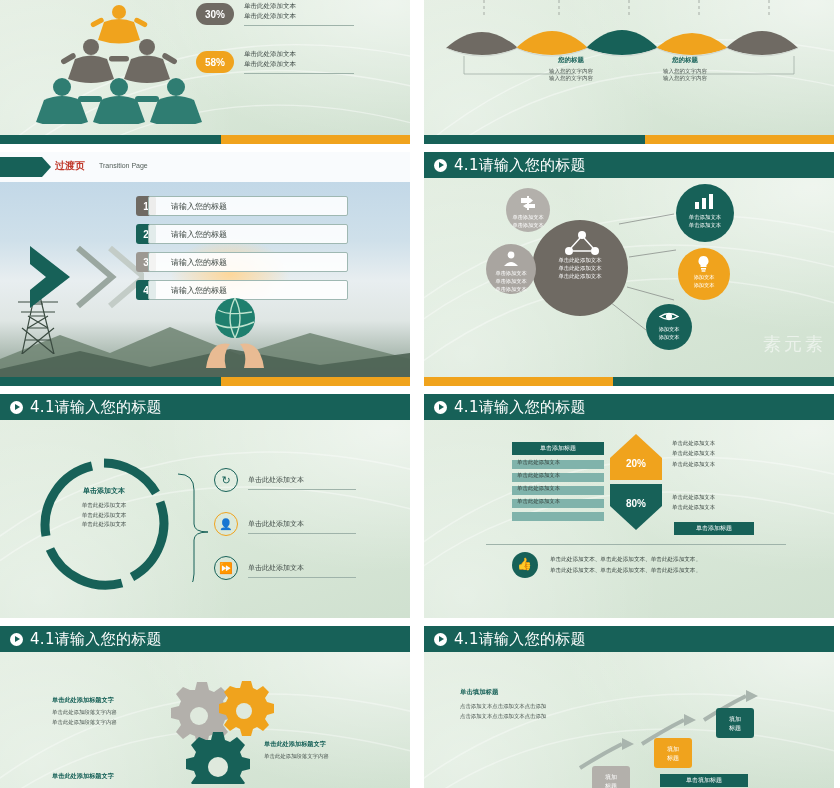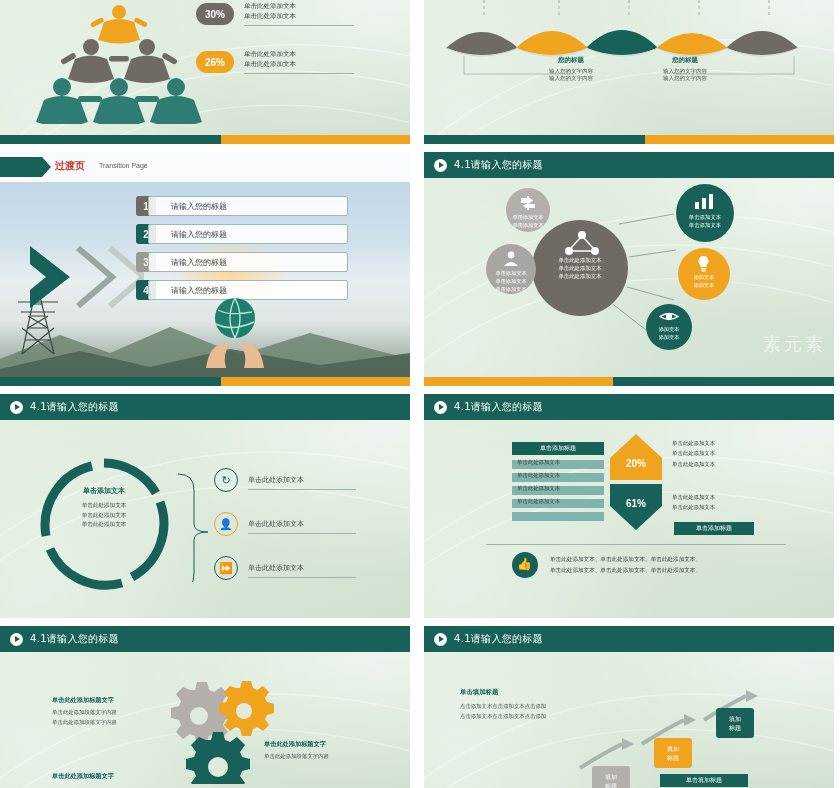--- a/index.html
+++ b/index.html
@@ -55,21 +55,21 @@
     flex: none;
   }
   .hdr .play i {
     display: block; width: 0; height: 0;
     border-left: 5px solid #176158;
     border-top: 3.5px solid transparent;
     border-bottom: 3.5px solid transparent;
     margin-left: 2px;
   }
   .hdr .t {
-    margin-left: 7px; color: #fff; font-size: 10px; letter-spacing: .3px;
+    margin-left: 7px; color: #fff; font-size: 15px; letter-spacing: .3px;
   }
 
   .cn { font-family: "DejaVu Sans", sans-serif; }
 
   
   .wm {
     position: absolute; right: 8px; bottom: 30px;
     font-size: 18px; color: rgba(255,255,255,.55);
     letter-spacing: 3px; font-family: "DejaVu Sans", sans-serif;
     pointer-events: none;
@@ -220,21 +220,21 @@
         <rect x="44" y="92" width="24" height="6" rx="3"></rect>
         <rect x="101" y="92" width="24" height="6" rx="3"></rect>
       </g>
     </svg>
 
     <div class="pctpill" style="left:196px; top:25px; background:#6f6a63;">30%</div>
     <div class="txtline cn" style="left:244px; top:24px;">单击此处添加文本</div>
     <div class="txtline cn" style="left:244px; top:34px;">单击此处添加文本</div>
     <div class="undl" style="left:244px; top:47px; width:110px;"></div>
 
-    <div class="pctpill" style="left:196px; top:73px; background:#f0a31d;">26%</div>
+    <div class="pctpill" style="left:196px; top:73px; background:#f0a31d;">58%</div>
     <div class="txtline cn" style="left:244px; top:72px;">单击此处添加文本</div>
     <div class="txtline cn" style="left:244px; top:82px;">单击此处添加文本</div>
     <div class="undl" style="left:244px; top:95px; width:110px;"></div>
 
     <div class="botbar">
       <div class="orange"></div>
     </div>
   </div>
 
   <div class="slide" id="s2">
@@ -529,21 +529,21 @@
     <div class="cn" style="position:absolute; left:93px; top:91px; font-size:5.4px; color:#35403c;">单击此处添加文本</div>
     <div class="greenbar" style="left:88px; top:105px; width:92px;"></div>
     <div class="cn" style="position:absolute; left:93px; top:104px; font-size:5.4px; color:#35403c;">单击此处添加文本</div>
     <div class="greenbar" style="left:88px; top:118px; width:92px;"></div>
 
     <svg style="position:absolute;left:182px;top:38px" width="60" height="100" viewBox="0 0 60 100">
       <path d="M30 2 L56 26 L56 48 L4 48 L4 26 Z" fill="#f0a31d"></path>
       <path d="M4 52 L56 52 L56 74 L30 98 L4 74 Z" fill="#176158"></path>
     </svg>
     <div class="arrowbox" style="left:185px; top:60px; height:18px;">20%</div>
-    <div class="arrowbox" style="left:185px; top:100px; height:18px;">61%</div>
+    <div class="arrowbox" style="left:185px; top:100px; height:18px;">80%</div>
 
     <div class="cn" style="position:absolute; left:248px; top:44px; font-size:5.4px; color:#35403c; line-height:1.9;">单击此处添加文本<br>单击此处添加文本<br>单击此处添加文本</div>
     <div class="cn" style="position:absolute; left:248px; top:98px; font-size:5.4px; color:#35403c; line-height:1.9;">单击此处添加文本<br>单击此处添加文本</div>
 
     <div class="tagbar" style="left:250px; top:128px; width:80px;">
       <span class="cn">单击添加标题</span>
     </div>
 
     <div class="undl" style="left:62px; top:150px; width:300px;"></div>
 

